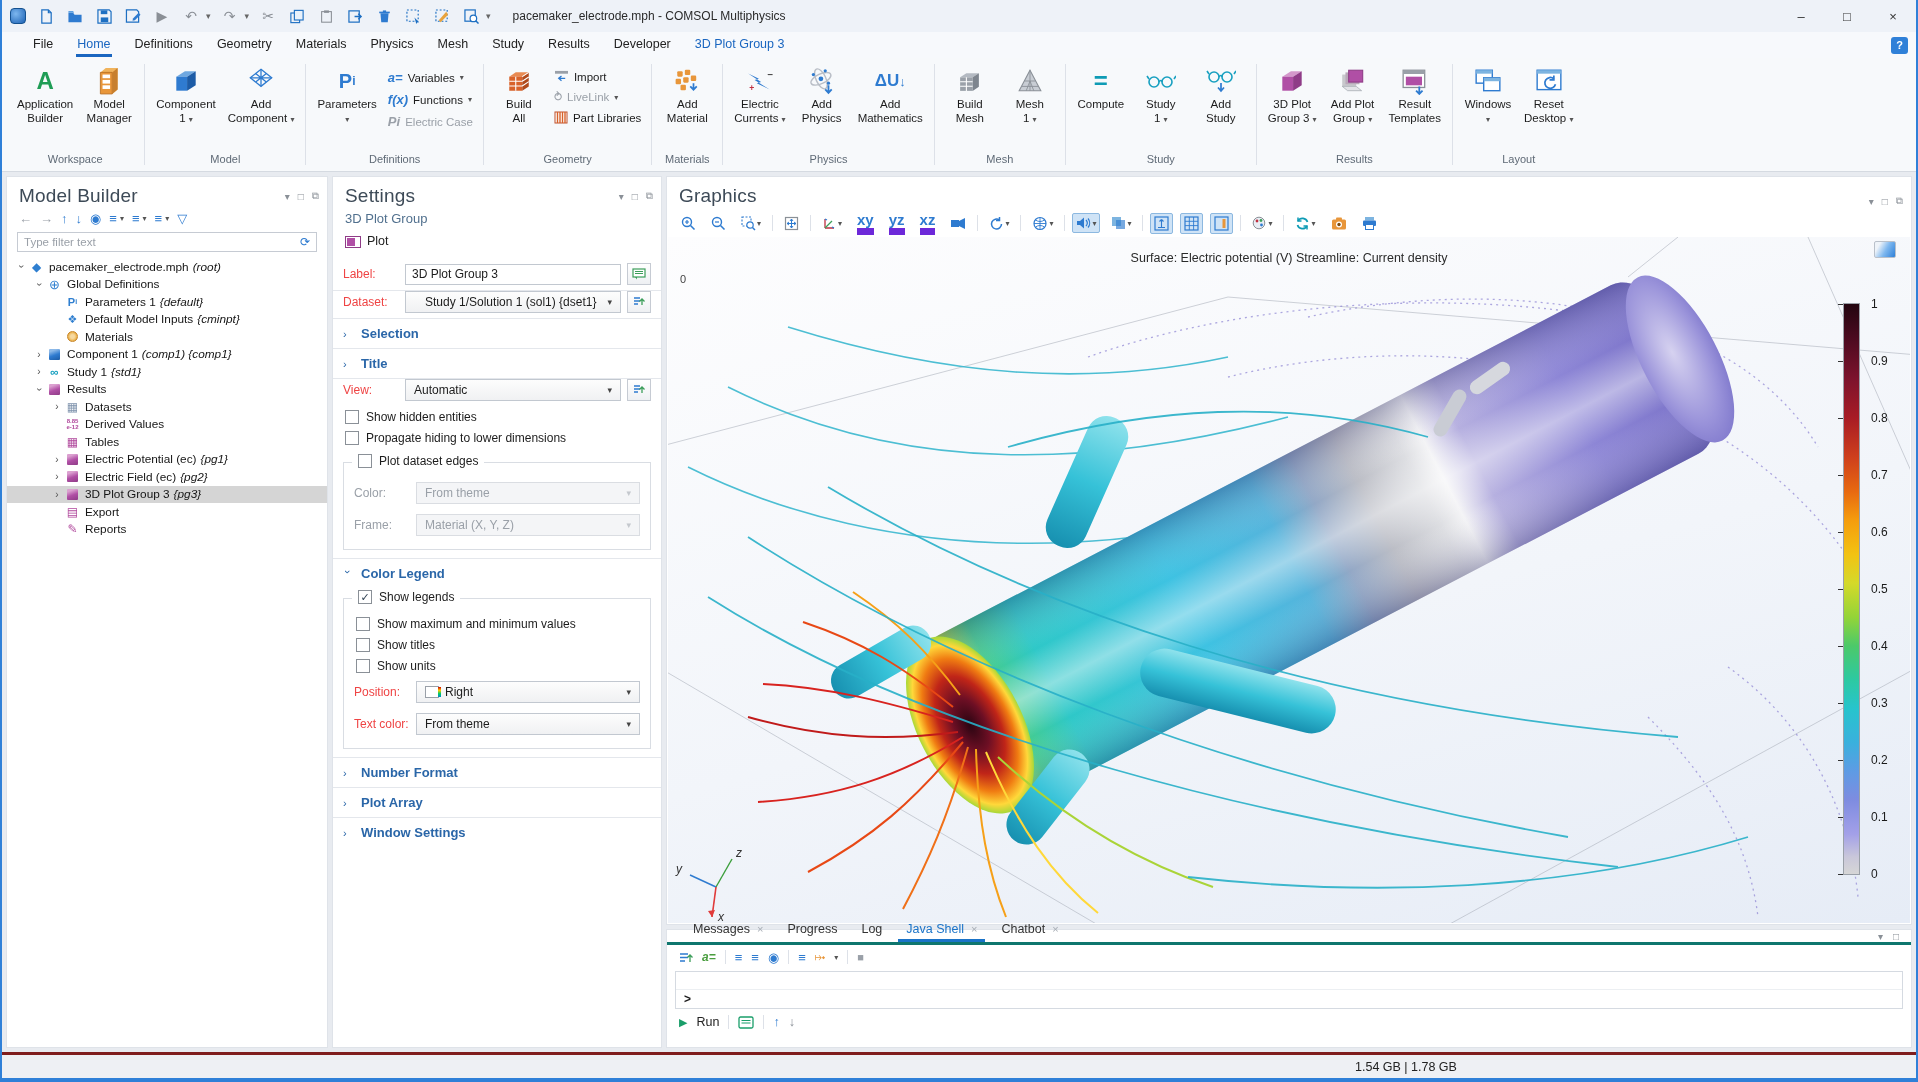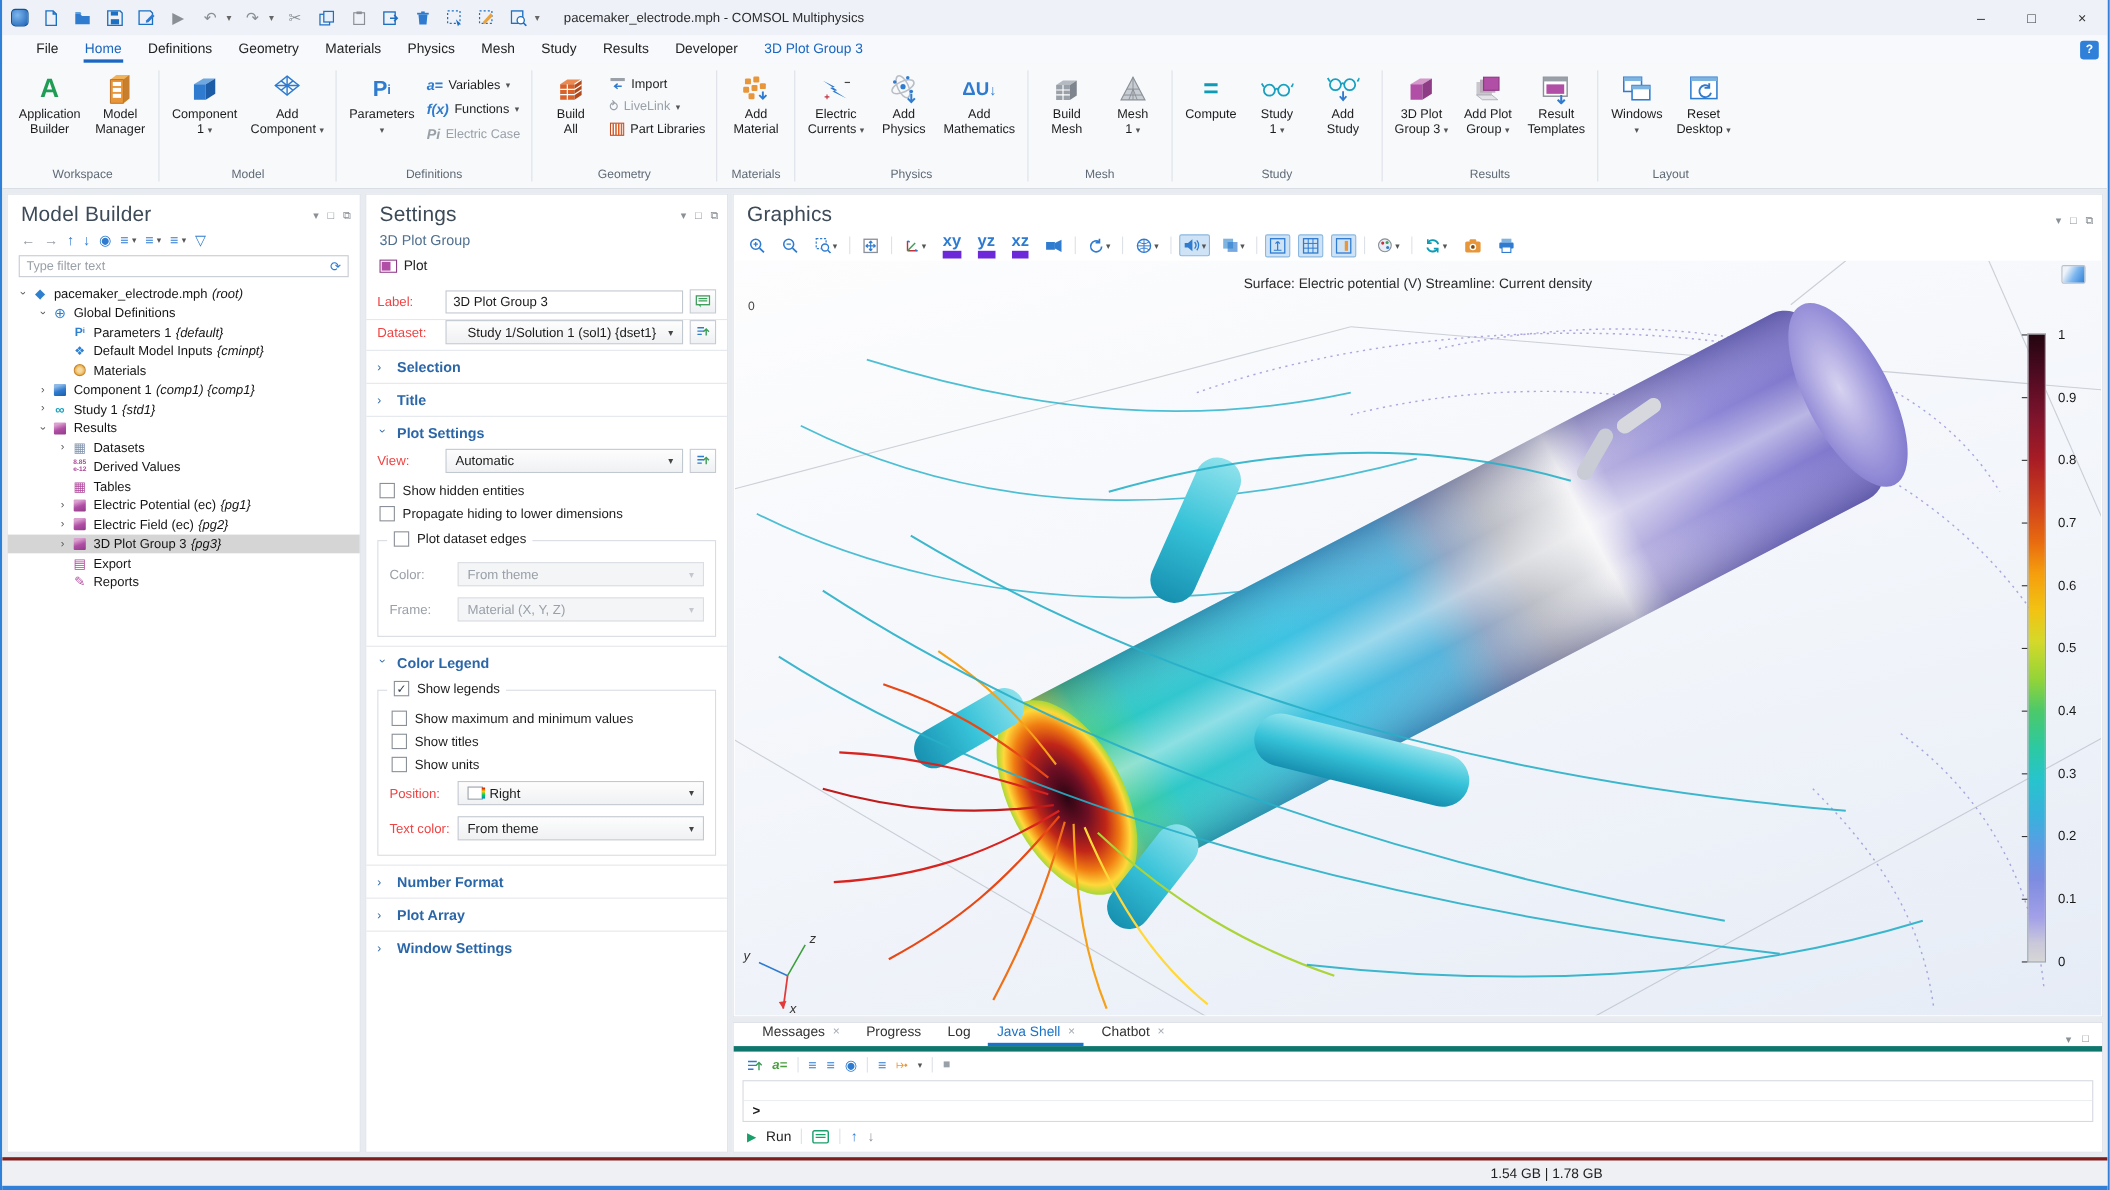--- a/index.html
+++ b/index.html
@@ -139,21 +139,21 @@
   .thumb-ico { position:absolute; right:14px; top:4px; width:22px; height:17px; border:1px solid #b9c0ca;
                background:linear-gradient(120deg,#eef3f9 20%,#7db7ef 55%,#2f80d8); border-radius:2px; }
   .colorbar { position:absolute; right:50px; top:66px; width:17px; height:572px; border:1px solid #9aa0a8;
       background:linear-gradient(#230510 0%,#4c0a20 6%,#7c132c 13%,#a81c25 20%,#cf401c 27%,#e86a10 33%,
         #f59d0d 38%,#f2c313 44%,#d4d92a 49%,#93d438 55%,#4cc96a 60%,#2cc9a2 66%,#27c4cd 71%,
         #3ab0dd 77%,#5e9be4 82%,#7e8ce0 87%,#a3a0e8 93%,#c9c7da 97%,#d6d6d6 100%); }
   .cb-tick { position:absolute; width:5px; height:1px; background:#333; left:-6px; }
   .cb-lab { position:absolute; left:27px; transform:translateY(-50%); font-size:12px; color:#1a1a1a; }
 
   
-  .con-tabs { display:flex; align-items:flex-end; height:26px; padding-left:16px; gap:4px; border-bottom:5px solid #0f766e;}
+  .con-tabs { display:flex; align-items:flex-end; height:15px; padding-left:16px; gap:4px; border-bottom:3px solid #0f766e;}
   .ctab { display:flex; align-items:center; gap:7px; padding:4px 10px 6px; font-size:12.5px; color:#333; position:relative;}
   .ctab .x { color:#a7adb5; font-size:11px; }
   .ctab.active { color:#1a73c8; }
   .ctab.active::after { content:""; position:absolute; left:2px; right:2px; bottom:0; height:3px; background:#1a73c8; }
   .con-tabicons { margin-left:auto; margin-right:12px; display:flex; gap:10px; color:#8a9097; font-size:10px; }
   .con-toolbar { display:flex; align-items:center; gap:9px; padding:4px 10px 4px 12px; font-size:13px; color:#2e7bd0; }
   .con-toolbar .tsep { width:1px; height:14px; background:#dde1e8; }
   .shell-box { margin:2px 8px 0; border:1px solid #d5dae1; background:#fff; }
   .shell-row1 { height:18px; border-bottom:1px solid #eceff2; }
   .shell-row2 { height:18px; display:flex; align-items:center; padding-left:8px; font-weight:bold; font-size:12px; }
@@ -773,24 +773,20 @@
             <span>Selection</span>
           </div>
         </div>
       <div class="sec">
           <div class="sec-head">
             <span class="sch">›</span>
             <span>Title</span>
           </div>
         </div>
       <div class="sec">
-        <div class="sec-head">
-            <span class="sch open">›</span>
-            <span>Plot Settings</span>
-          </div>
         <div class="frow" style="padding-top:0;">
           <label>View:</label>
           <span class="dd">
               <span class="ddv" style="text-align:left;">Automatic</span>
               <span class="dda">▾</span>
             </span>
           <span class="mini-btn">
               <svg width="14" height="12" viewBox="0 0 14 12">
                 <path d="M2 2h6M2 5h6M2 8h4" stroke="#2e7bd0" stroke-width="1.3"></path>
                 <path d="M10 9V3m-2.5 2.5L10 3l2.5 2.5" fill="none" stroke="#3c9e5a" stroke-width="1.3"></path>

